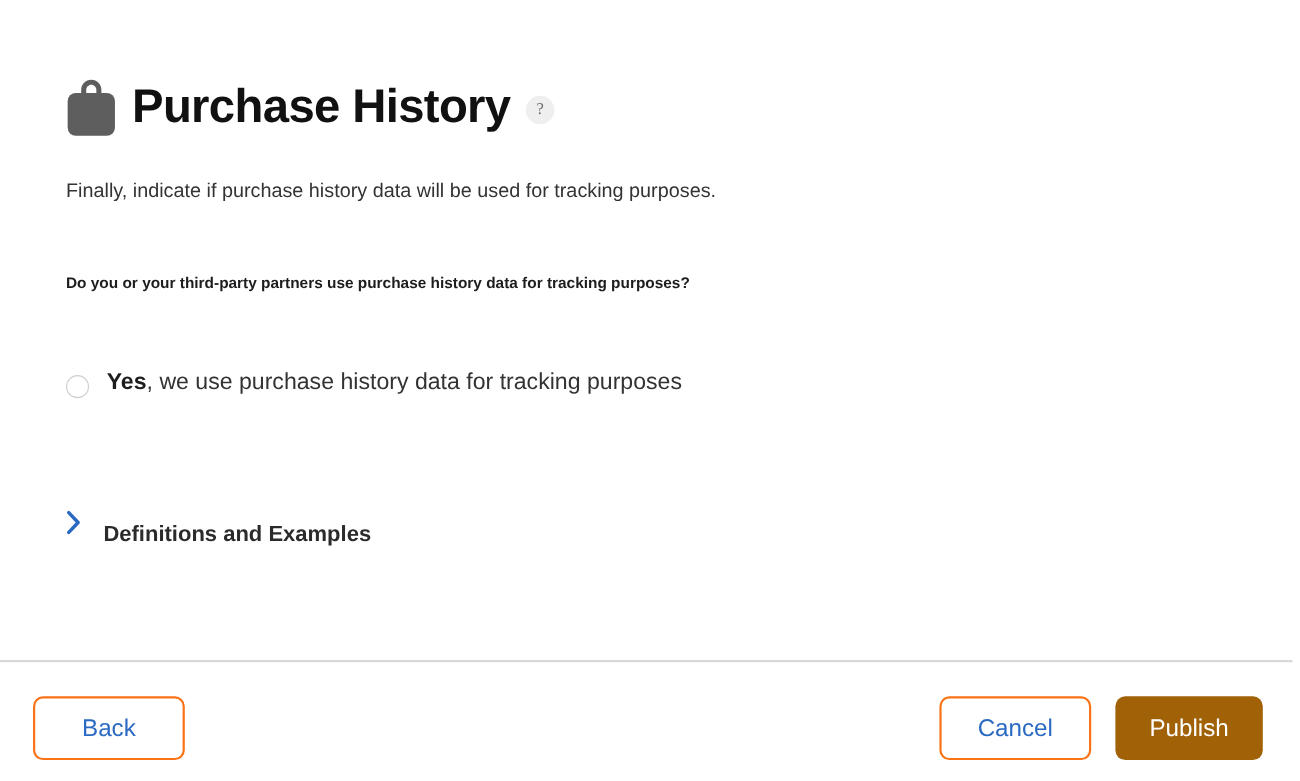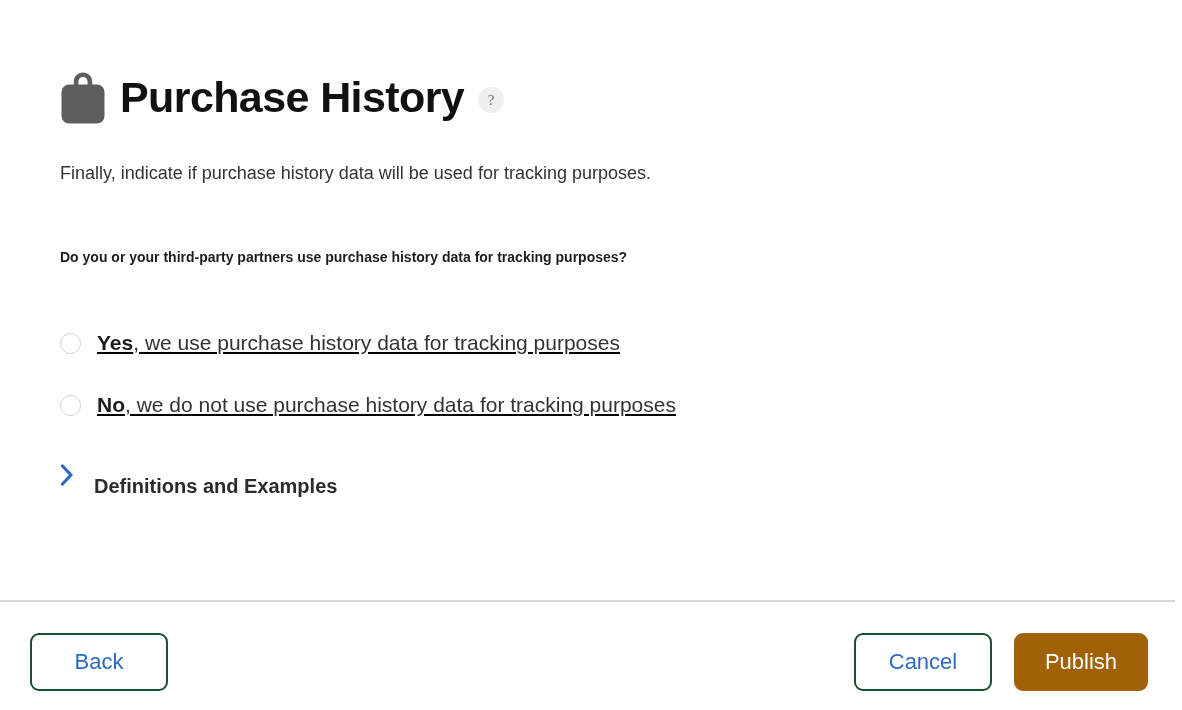--- a/index.html
+++ b/index.html
@@ -92,25 +92,24 @@
   
   .options {
     position: absolute;
     left: 60px;
     top: 324px;
     width: 1060px;
   }
 
   .option-row {
     display: flex;
-    align-items: center;
+    align-items: flex-end;
     height: 38px;
     margin-bottom: 24px;
     cursor: pointer;
-    text-decoration: underline;
   }
 
   .radio-circle {
     width: 21px;
     height: 21px;
     border-radius: 50%;
     border: 1.5px solid #cfcfcf;
     background: #ffffff;
     box-sizing: border-box;
     flex: 0 0 auto;
@@ -183,21 +182,21 @@
     border-radius: 9px;
     display: flex;
     align-items: center;
     justify-content: center;
     cursor: pointer;
     padding: 0;
   }
 
   .btn-outline {
     background: #ffffff;
-    border: 2px solid #14532d;
+    border: 2px solid #f97316;
     color: #2a6ac2;
   }
 
   .btn-back {
     left: 30px;
     top: 31px;
     width: 138px;
     height: 58px;
   }
 
@@ -237,24 +236,20 @@
 
   <div class="question-text">Do you or your third-party partners use purchase history data for tracking purposes?</div>
 
   <div class="options">
 
     <div class="option-row">
       <span class="radio-circle"></span>
       <span class="option-label"><span class="lead">Yes</span><span>, we use purchase history data for tracking purposes</span></span>
     </div>
 
-    <div class="option-row">
-      <span class="radio-circle"></span>
-      <span class="option-label"><span class="lead">No</span><span>, we do not use purchase history data for tracking purposes</span></span>
-    </div>
 
   </div>
 
   <div class="disclosure">
     <svg class="chevron-icon" viewBox="0 0 14 22" aria-hidden="true">
       <path d="M2.5 2 L11 11 L2.5 20" fill="none" stroke="#2a6ac2" stroke-width="3.2" stroke-linecap="round" stroke-linejoin="round"></path>
     </svg>
     <span class="disclosure-label">Definitions and Examples</span>
   </div>
 

